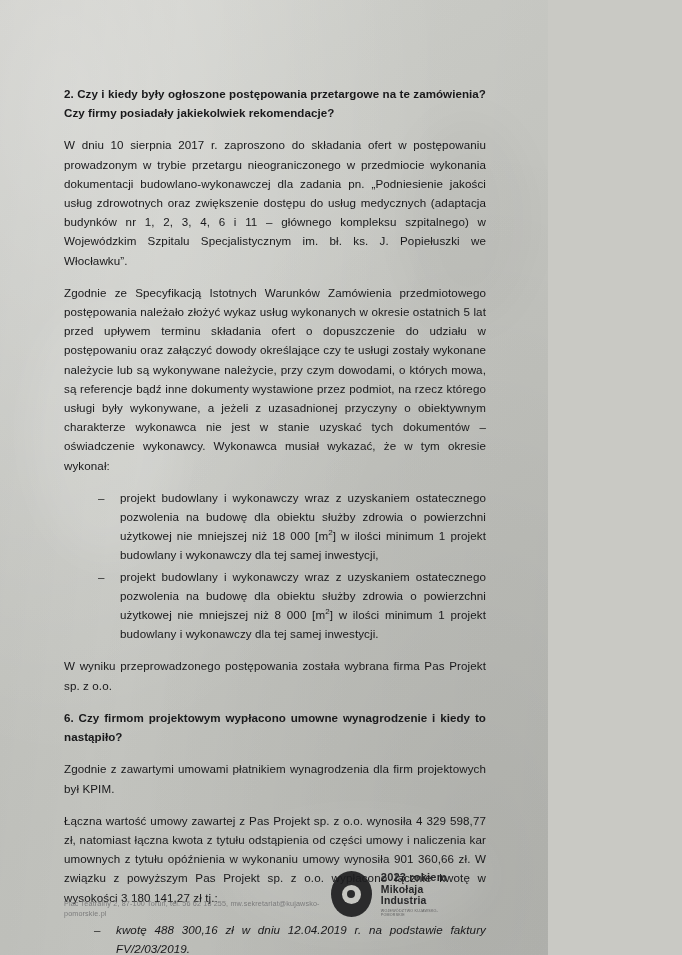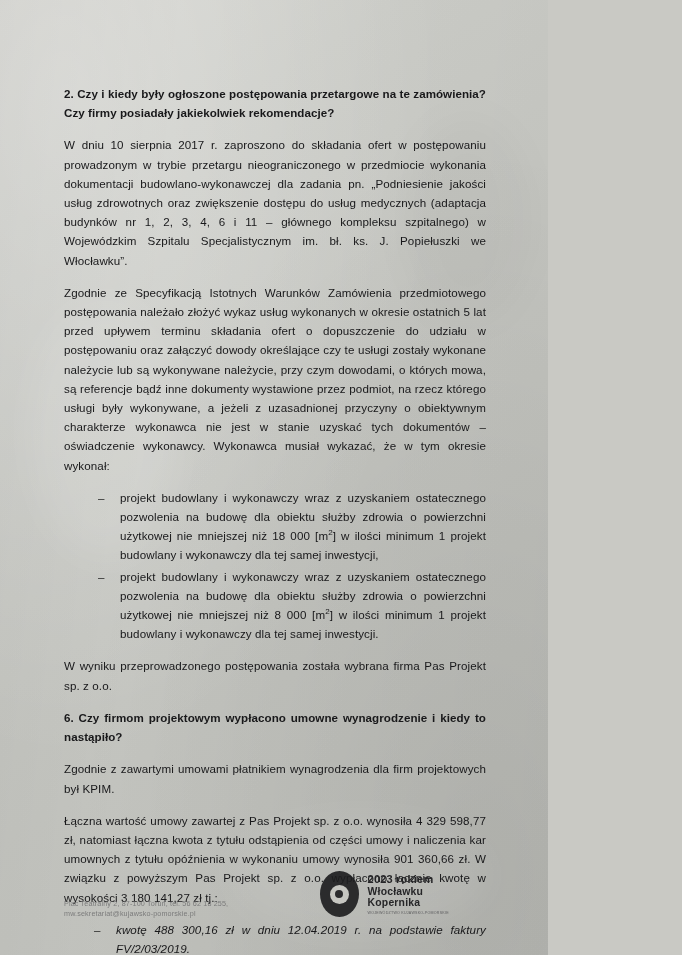--- a/index.html
+++ b/index.html
@@ -194,18 +194,18 @@
   <div class="footer">
     <div class="footer-address">Plac Teatralny 2, 87-100 Toruń, tel. 56 62 18 255, mw.sekretariat@kujawsko-pomorskie.pl</div>
     <div class="logo">
       <div class="logo-mark">
         <div class="ring">
             <div class="dot"></div>
           </div>
       </div>
       <div class="logo-text">
         <div class="logo-line1">2023 rokiem</div>
-        <div class="logo-line2">Włocławku Kopernika</div>
+        <div class="logo-line2">Mikołaja Industria</div>
         <div class="logo-line3">WOJEWÓDZTWO KUJAWSKO-POMORSKIE</div>
       </div>
     </div>
   </div>
 </div>
 
 </body></html>

